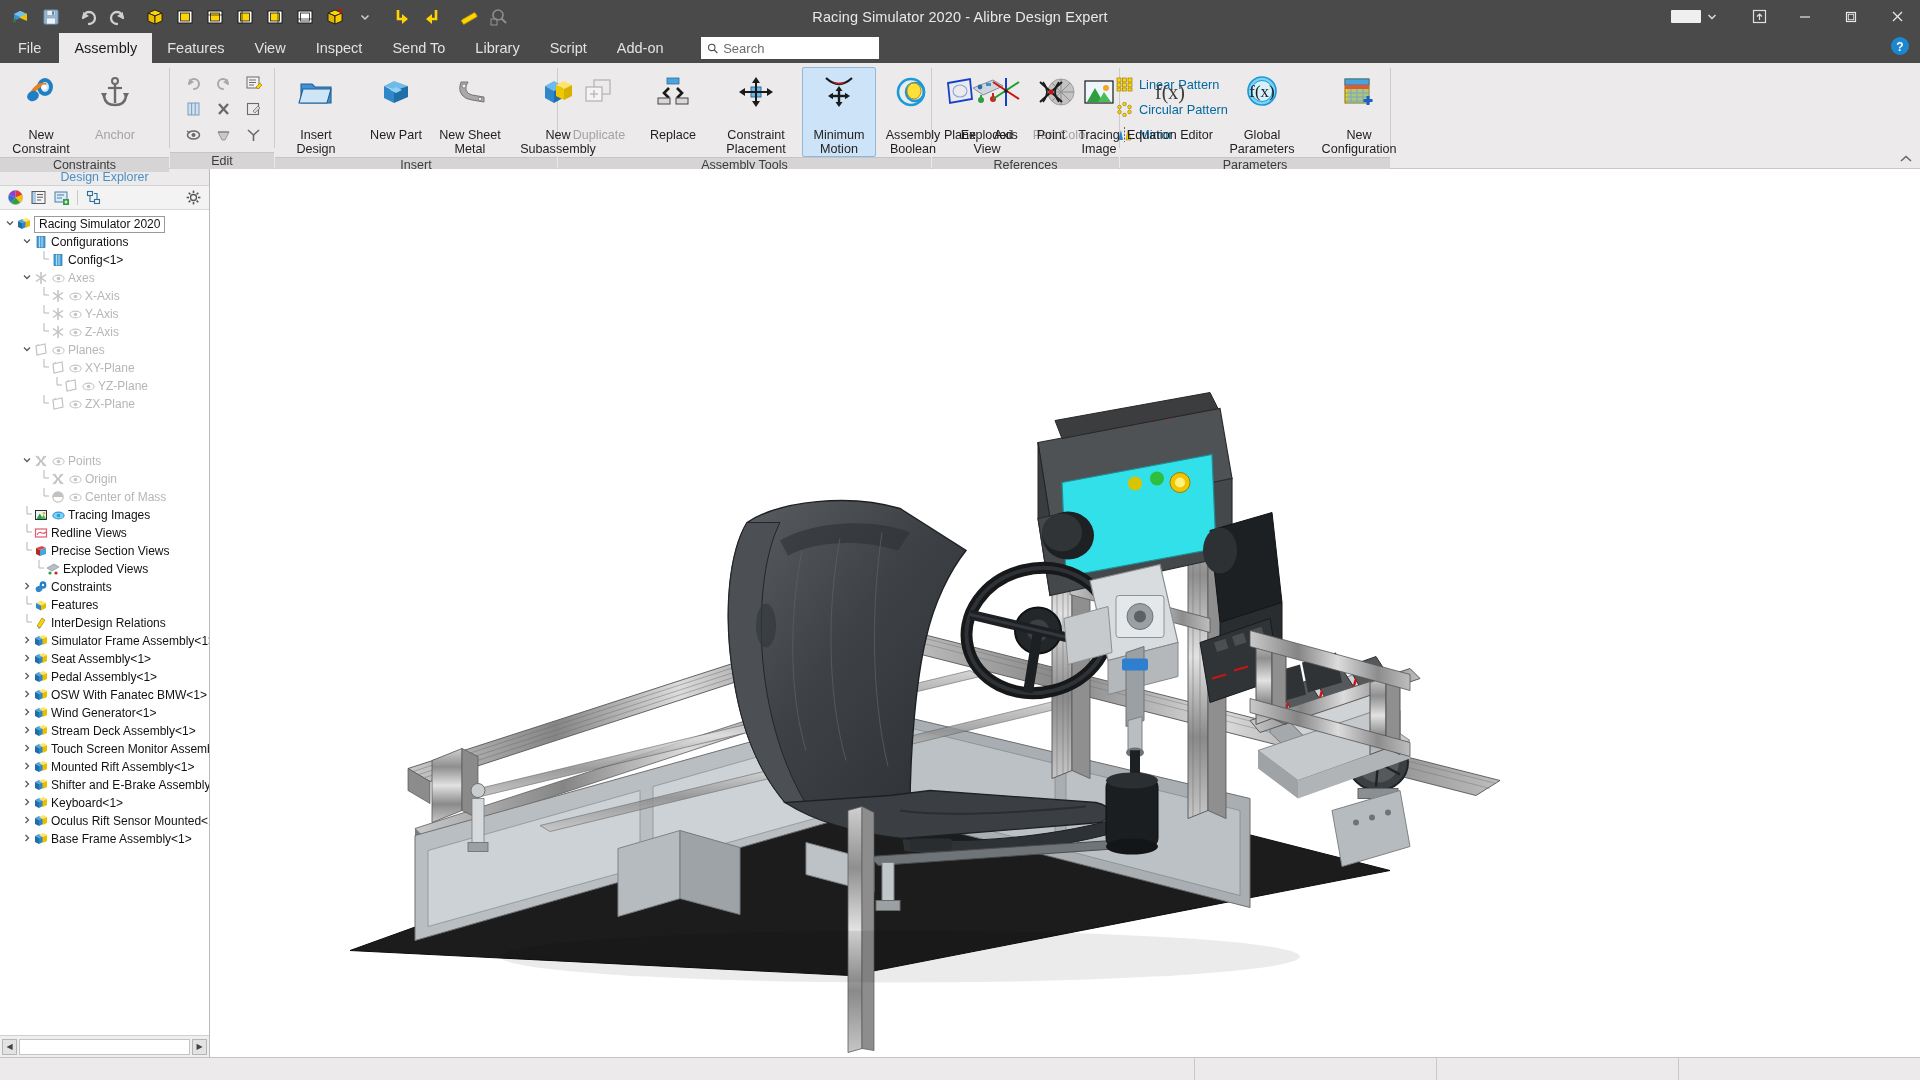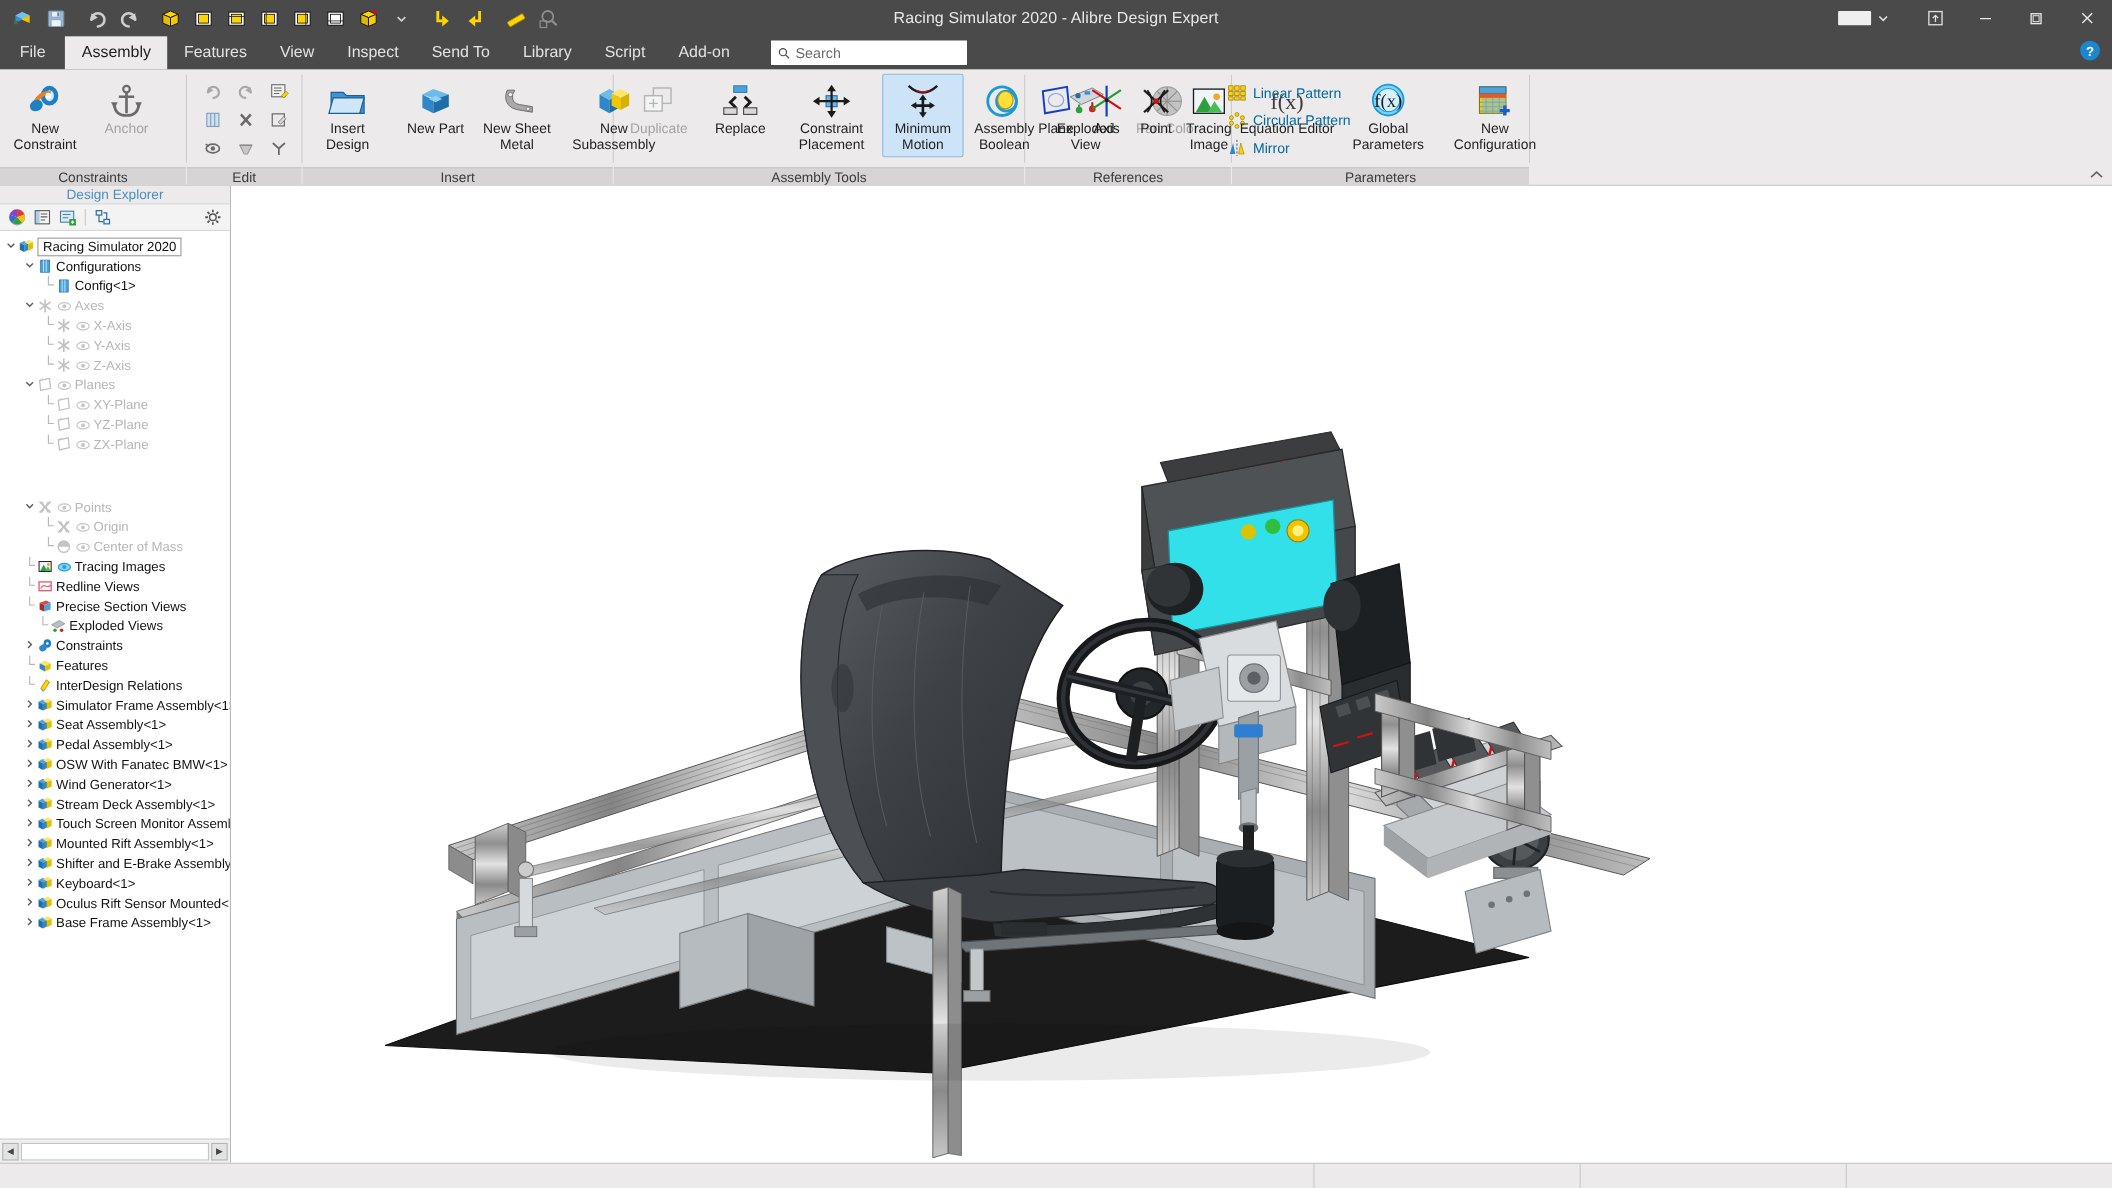--- a/index.html
+++ b/index.html
@@ -73,21 +73,21 @@
 
   .bigbtn {
     width: 74px; min-height: 76px; display: flex; flex-direction: column;
     align-items: center; padding-top: 6px; cursor: default;
     border: 1px solid transparent; border-radius: 2px;
   }
   .bigbtn.sel { background: #cde3f7; border-color: #8fb8da; }
   .bigbtn .ico { height: 36px; display: flex; align-items: center; justify-content: center; }
   .bigbtn .lbl {
     font-size: 12.6px; color: #1f1f1f; text-align: center; line-height: 14px;
-    margin-top: 0; width: 74px;
+    margin-top: 18px; width: 74px;
   }
   .bigbtn.dis .lbl { color: #a4a4a4; }
   .bigbtn.wide { width: 92px; }
   .bigbtn.wide .lbl { width: 92px; }
   .bigbtn.xwide { width: 102px; }
   .bigbtn.xwide .lbl { width: 102px; }
 
   .smallgrid { display: flex; flex-direction: column; gap: 1px; padding: 3px 4px 0 6px; }
   .smallrow { display: flex; gap: 3px; }
   .smallbtn {
@@ -970,21 +970,21 @@
               </svg>
             </span>
             <span class="teye">
               <svg width="13" height="11" viewBox="0 0 13 11">
                 <ellipse cx="6.5" cy="5.5" rx="5.6" ry="3.4" fill="none" stroke="#c6c6c6" stroke-width="1.1"></ellipse>
                 <circle cx="6.5" cy="5.5" r="1.8" fill="#c6c6c6"></circle>
               </svg>
             </span>
             <span class="tlabel muted">XY-Plane</span>
           </div>
-          <div class="trow" style="padding-left: 38px;">
+          <div class="trow" style="padding-left: 38px; margin-left: 13px;">
             <span class="tw none" style="visibility: visible;"><svg width="10" height="16" viewBox="0 0 10 16">
                 <path d="M5 0 v8 h5" stroke="#b5b5b5" stroke-width="1" fill="none"></path>
               </svg></span>
             <span class="ticon">
               <svg width="14" height="14" viewBox="0 0 14 14">
                 <polygon points="2,3 11,1 12,10 3,12" fill="none" stroke="#c2c2c2" stroke-width="1.2"></polygon>
                 <line x1="2" y1="3" x2="5" y2="1" stroke="#c2c2c2" stroke-width="0.8"></line>
               </svg>
             </span>
             <span class="teye">

